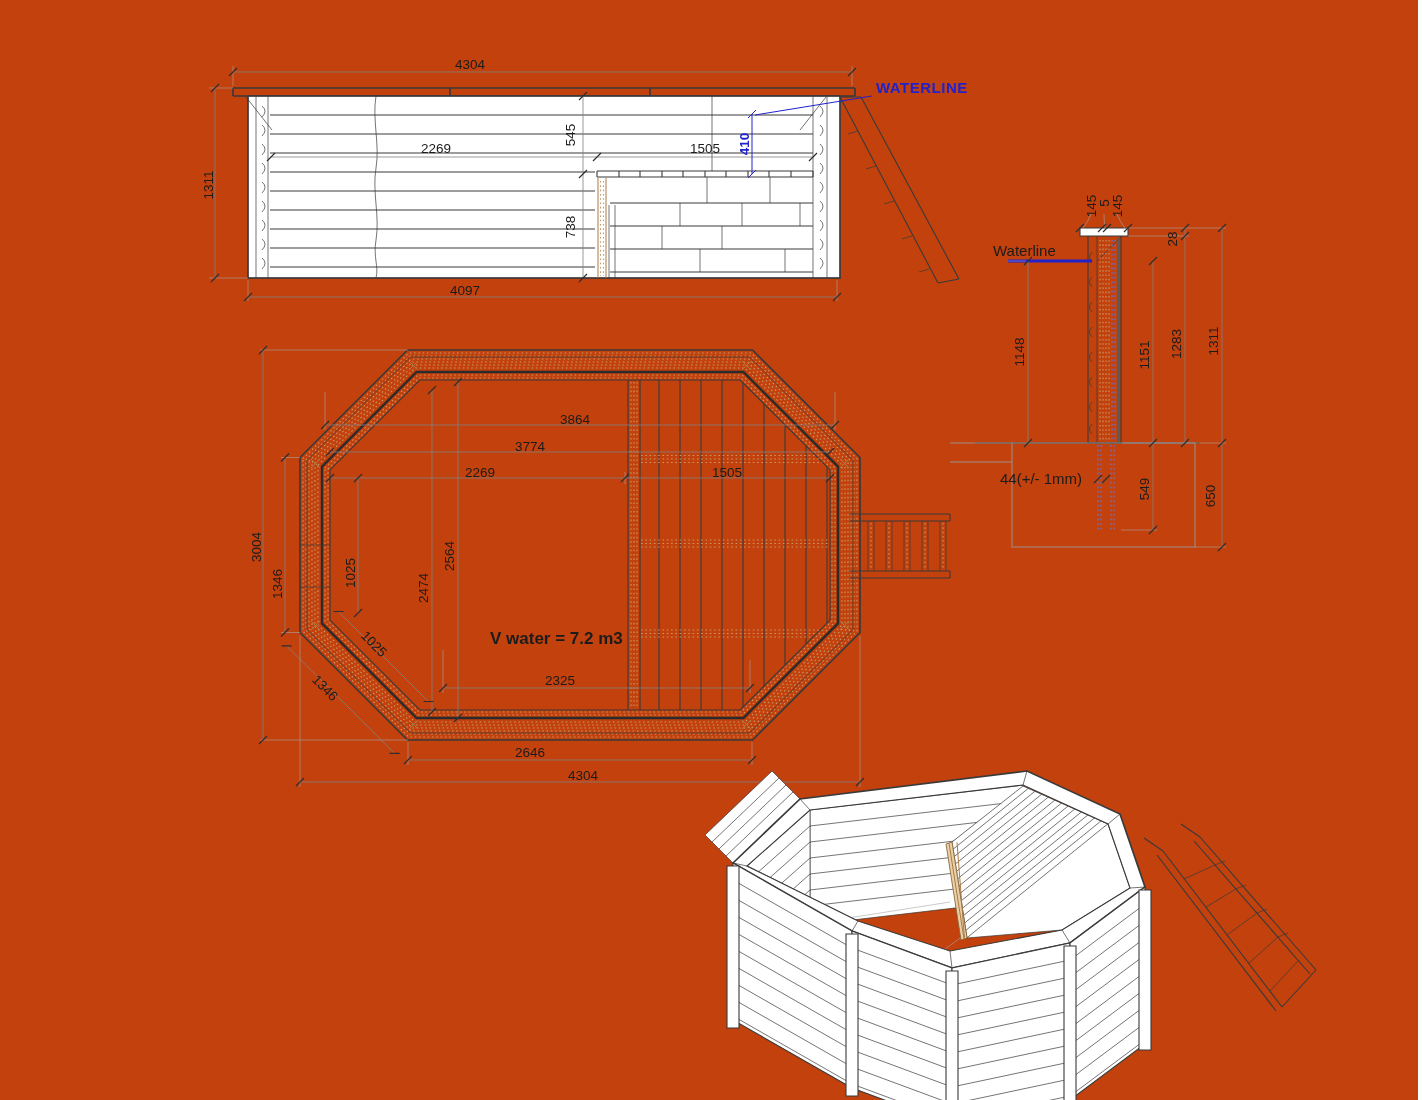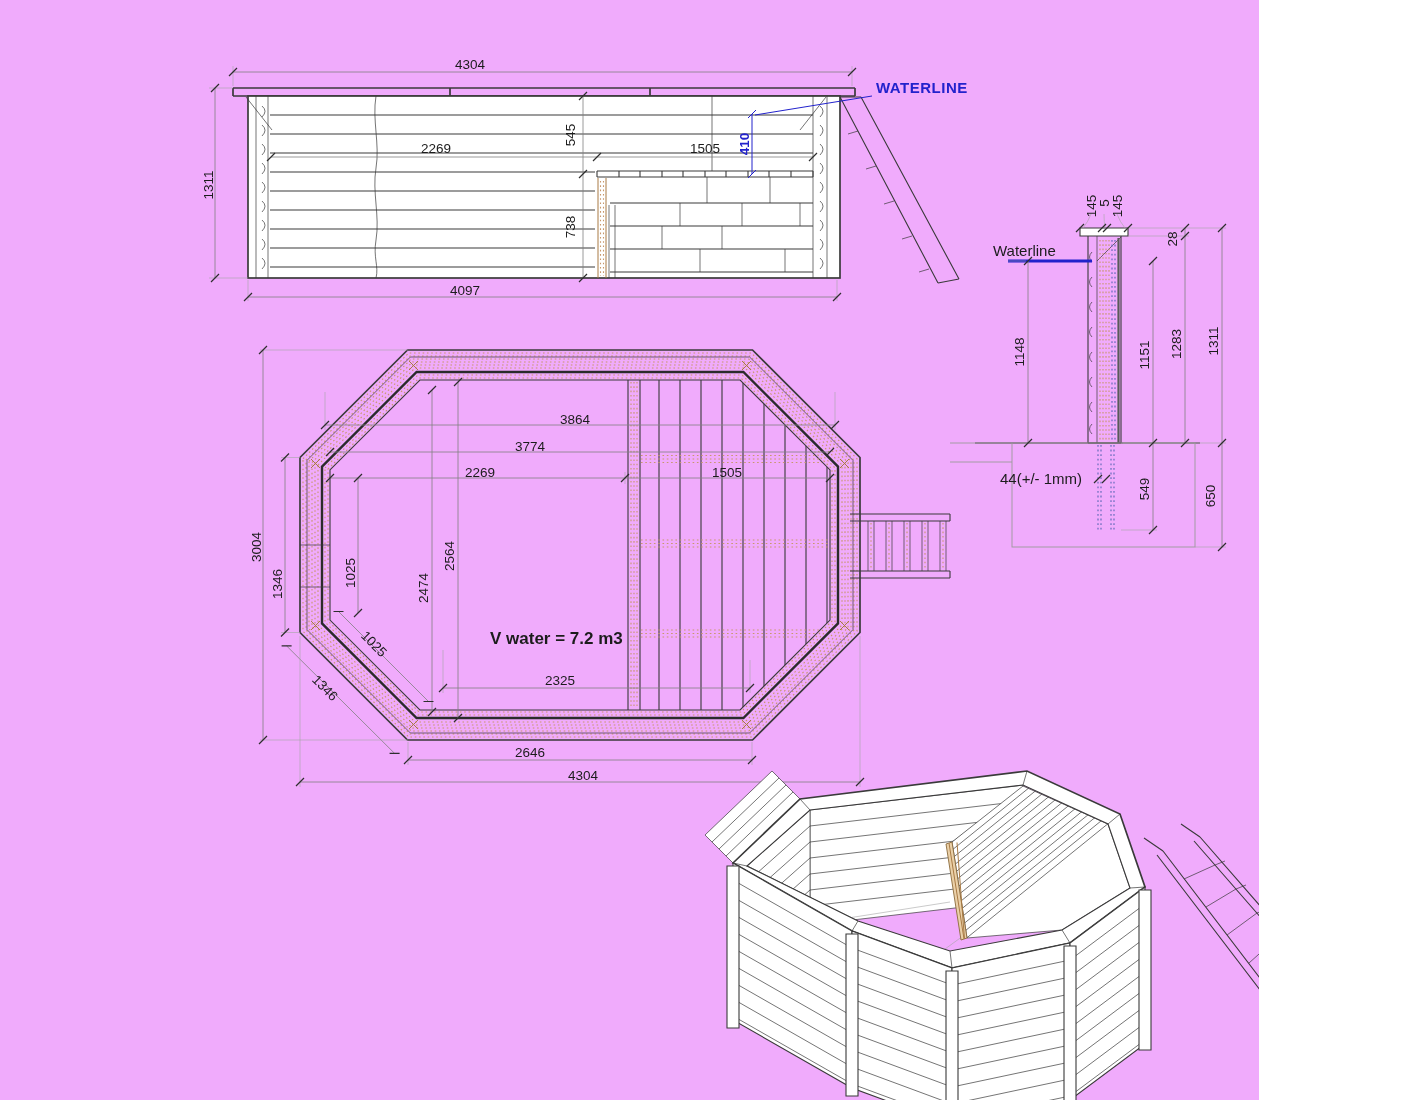--- a/index.html
+++ b/index.html
@@ -1,16 +1,16 @@
 <!DOCTYPE html>
 <html style="--c-line: #3a3a3a; --c-dim_line: #808080; --c-ext_line: #a6a6a6; --c-dim_text: #1c1c1c; --c-tan: #c8986b; --c-tan_dark: #a97b45; --c-blue: #2222cc; --c-blue_dot: #7070c0; --c-dark_ring: #2b2b2b;"><head>
 <meta charset="utf-8">
 <style>
   html,body{margin:0;padding:0;background:#ffffff;}
-  #page{position:relative;width:1259px;height:1100px;background:#f0abfc;overflow:hidden;
+  #page{position:relative;width:1418px;height:1100px;background:#c2410c;overflow:hidden;
         font-family:"Liberation Sans",sans-serif;}
   svg text{font-family:"Liberation Sans",sans-serif;font-size:13.5px;fill:var(--c-dim_text,#1c1c1c);}
   svg text.mid{text-anchor:middle;dominant-baseline:central;}
   svg text.st{text-anchor:start;}
   svg text.b{font-weight:bold;font-size:17px;}
   svg text.blue{fill:var(--c-blue,#2222cc);font-weight:600;font-size:15px;letter-spacing:.5px;}
   svg text.blue2{fill:var(--c-blue,#2222cc);font-weight:600;}
   svg text.lg{font-size:15px;}
   .ln{stroke:var(--c-line,#3a3a3a);stroke-width:1.1;fill:none;}
   .ln2{stroke:var(--c-line,#3a3a3a);stroke-width:1.7;fill:none;}

